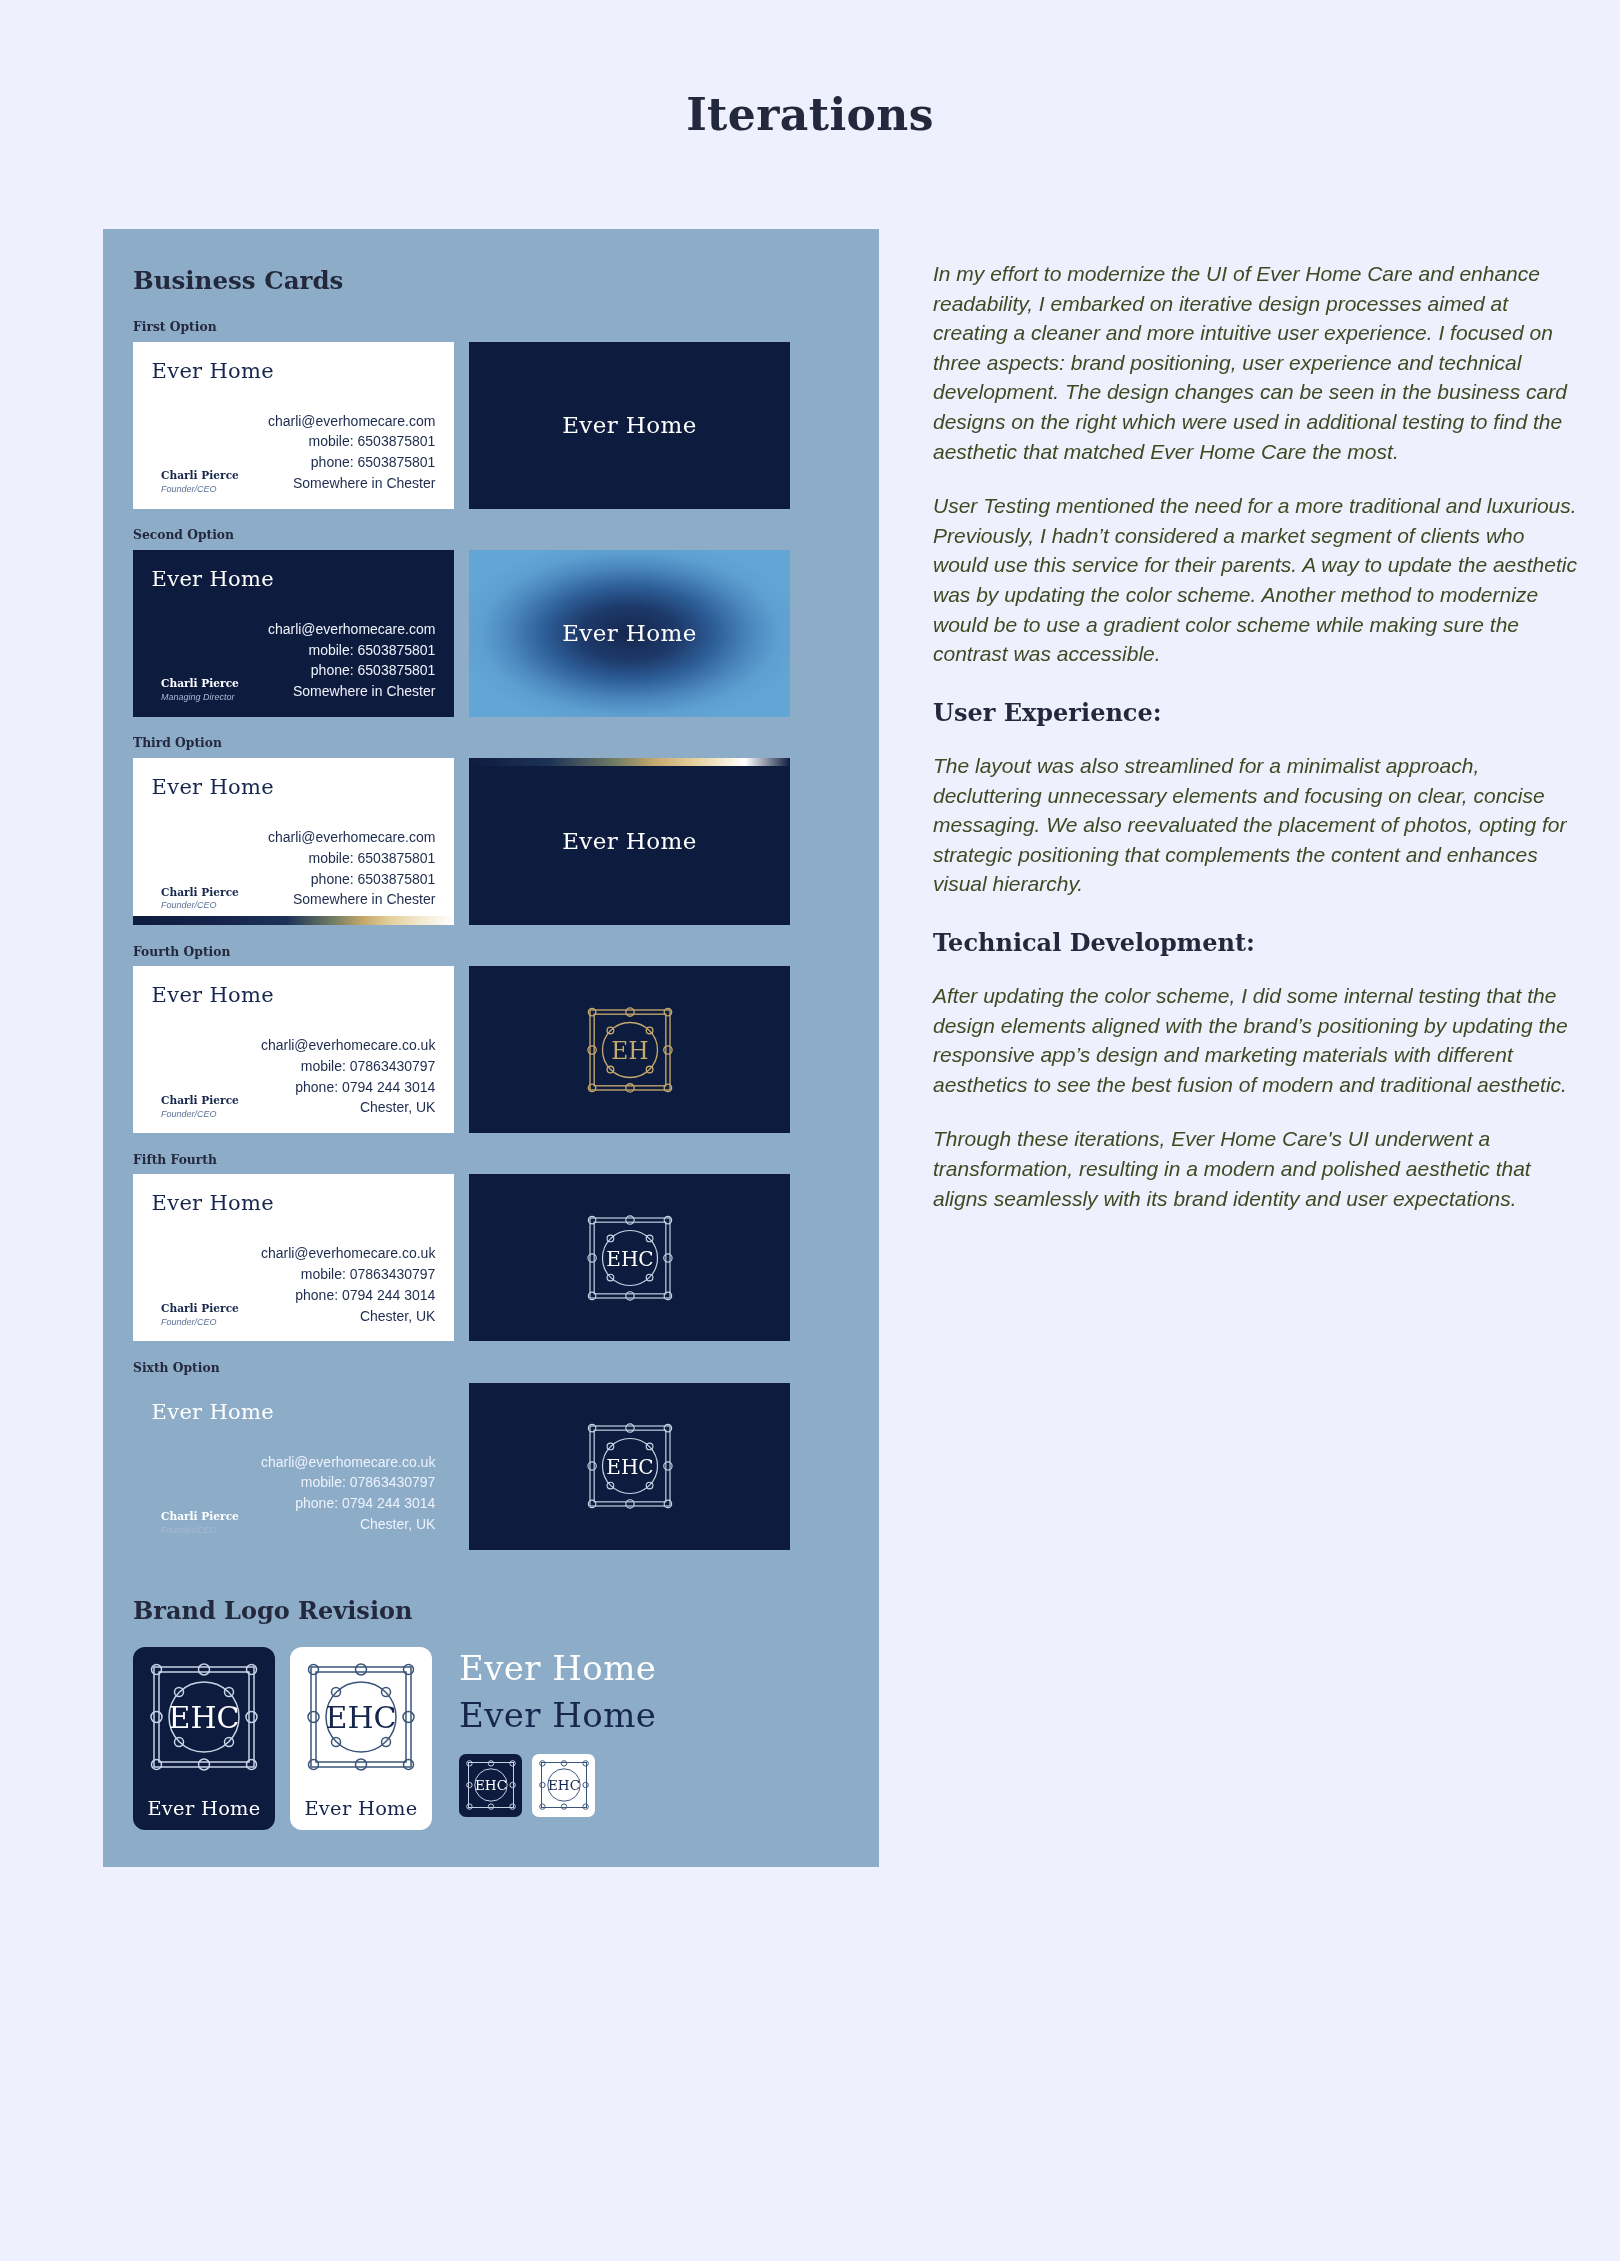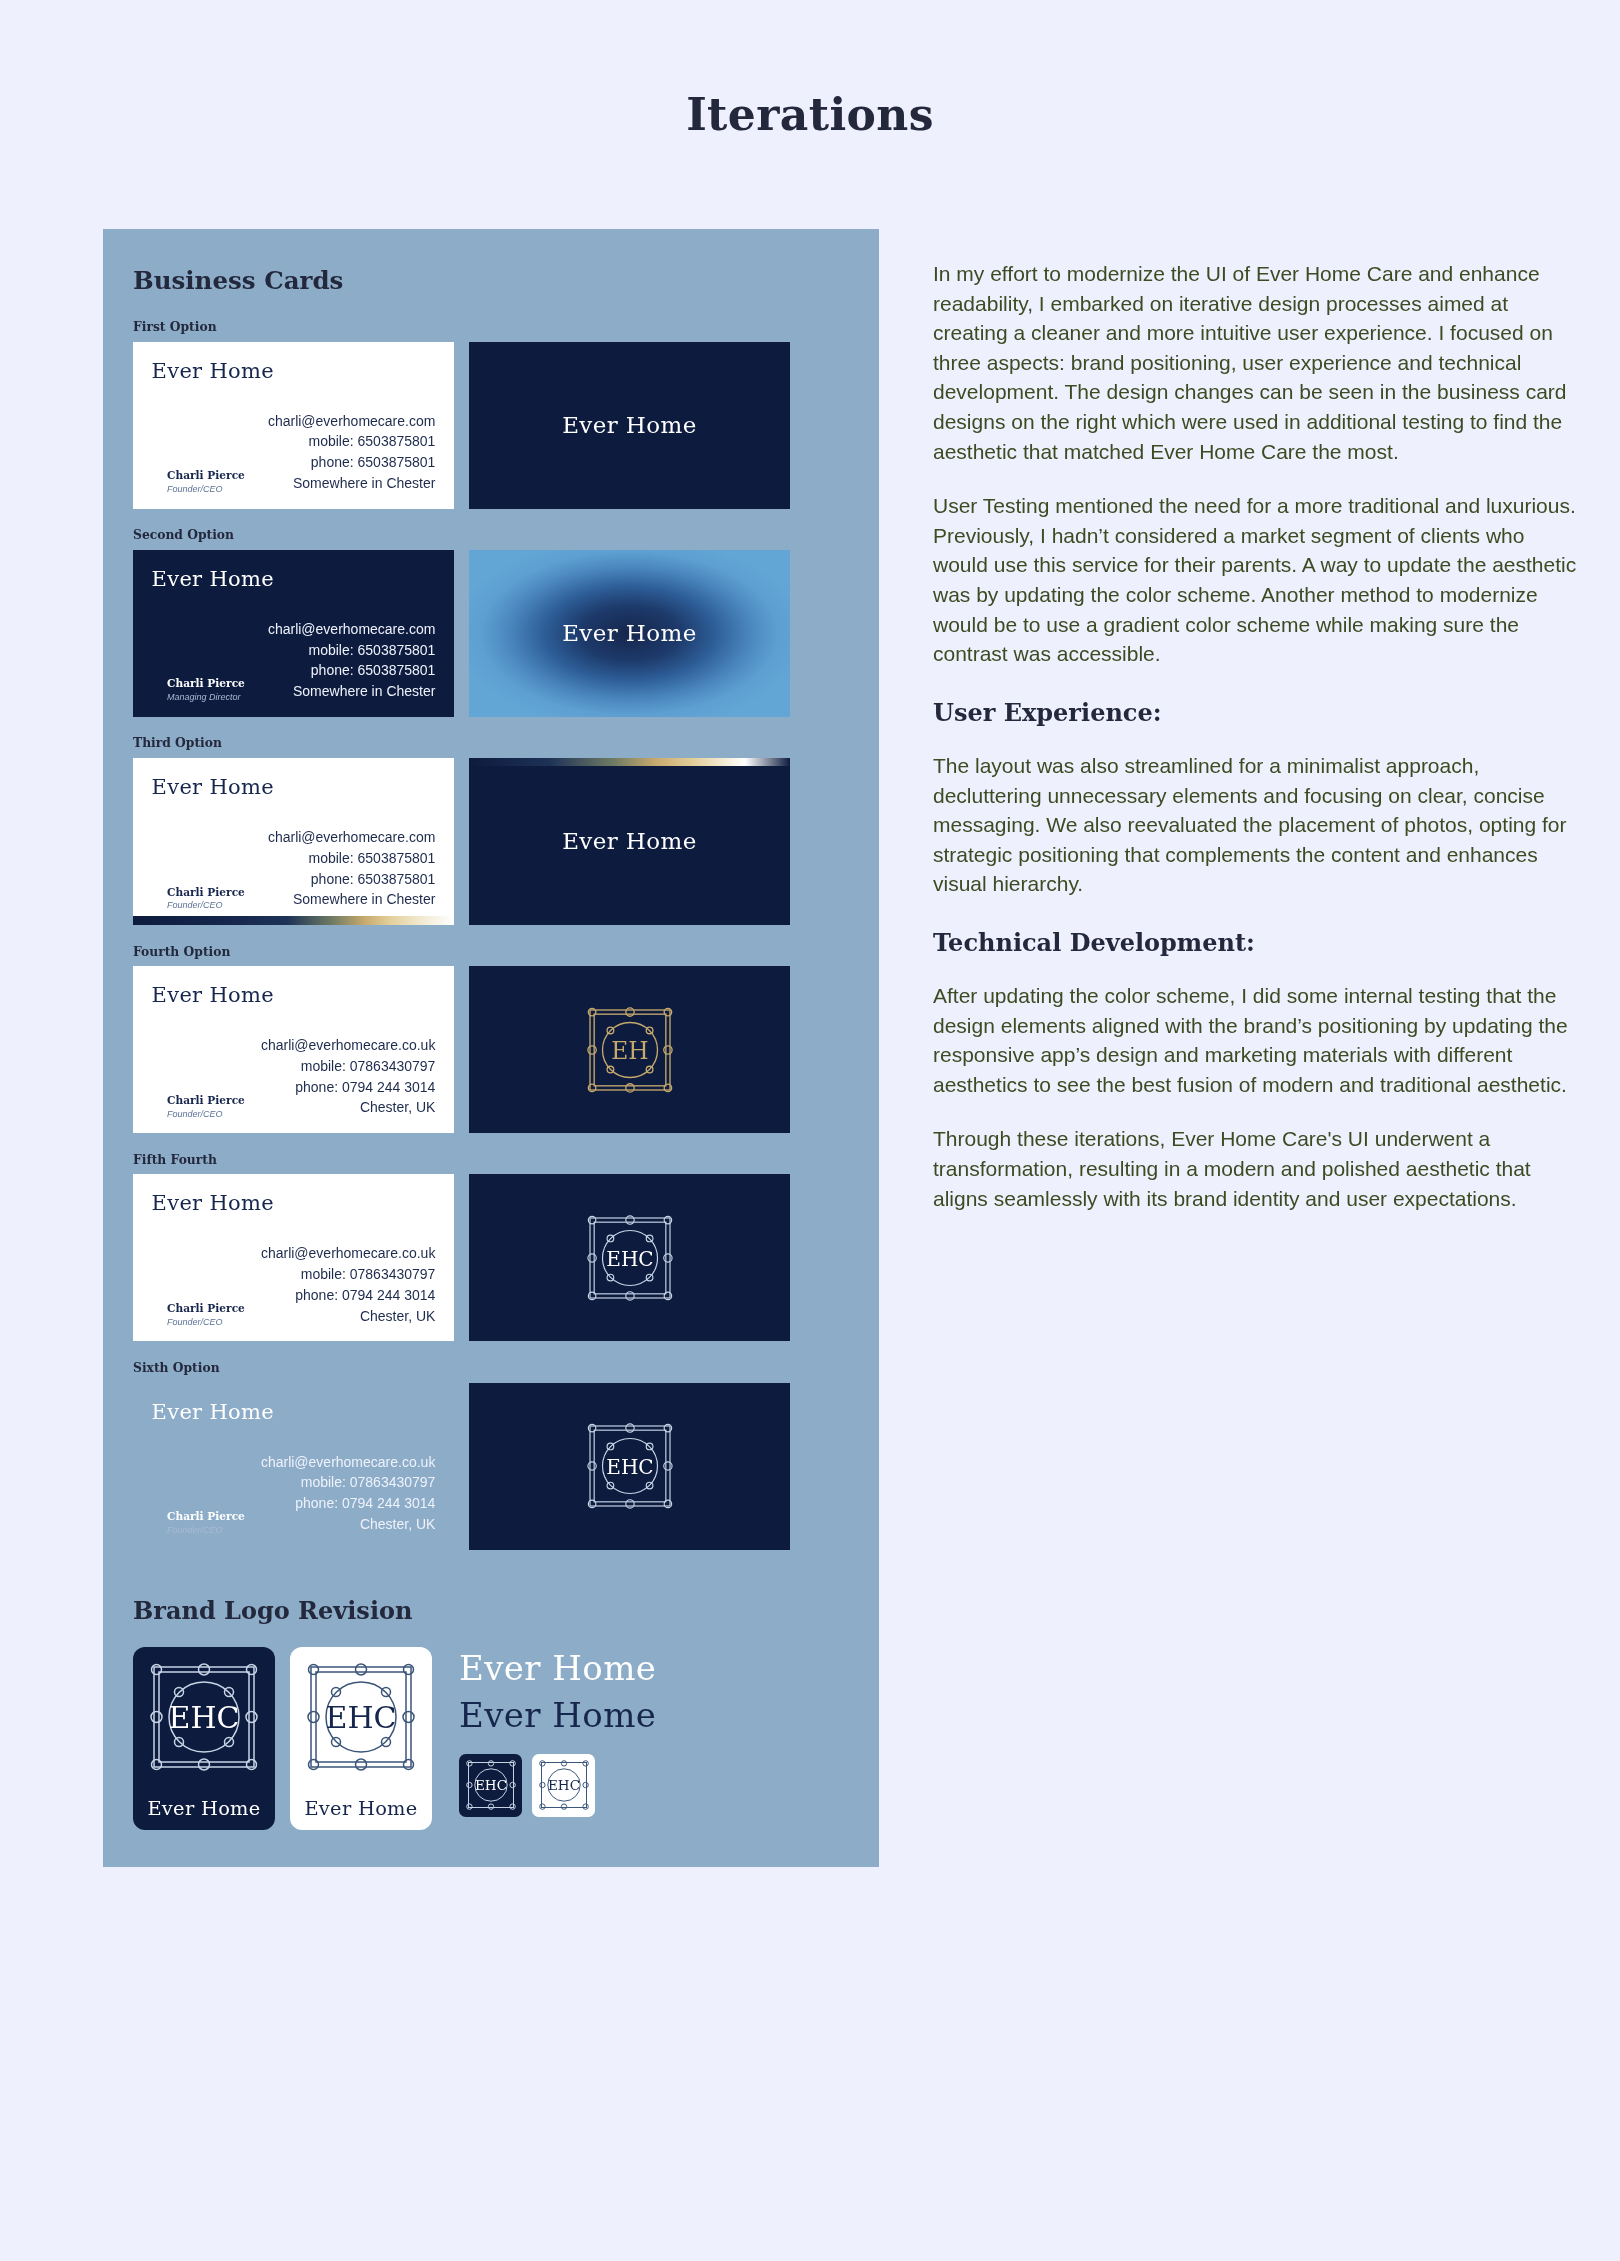--- a/index.html
+++ b/index.html
@@ -86,21 +86,21 @@
     bottom: 15px;
     text-align: right;
     font-size: 14px;
     line-height: 1.48;
   }
   .bcard.light .meta { color: #1d2b4d; }
   .bcard.dark .meta, .bcard.grad-v .meta { color: #eef2fb; }
 
   .bcard .person {
     position: absolute;
-    left: 34px;
+    left: 28px;
     bottom: 13.5px;
   }
   .bcard .pname {
     font-family: "DejaVu Serif", serif;
     font-weight: 700;
     font-size: 10.6px;
     line-height: 1.3;
   }
   .bcard .prole {
     font-size: 9px;
@@ -198,20 +198,21 @@
   .icon-tile.navy { background: #0d1b3e; }
   .icon-tile.white { background: #ffffff; }
 
   
   .notes { width: 651px; flex: 0 0 auto; padding-top: 30px; }
   .notes p {
     font-size: 21px;
     line-height: 1.41;
     color: #3d4a22;
     margin-bottom: 25px;
+    font-style: italic;
   }
   .notes h3 {
     font-family: "DejaVu Serif", serif;
     font-weight: 700;
     font-size: 24px;
     color: #23283c;
     margin: 29px 0 24px 0;
   }
 </style>
 </head>

